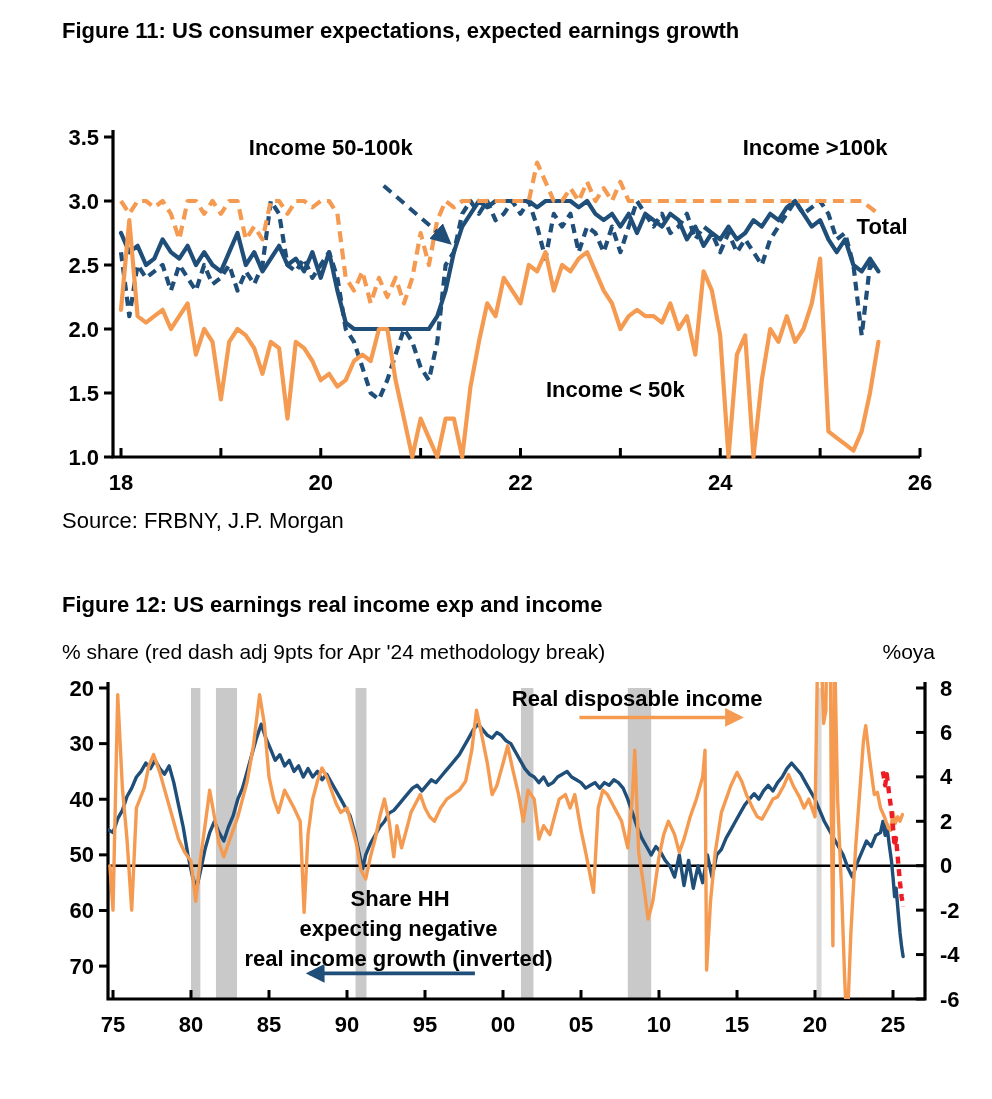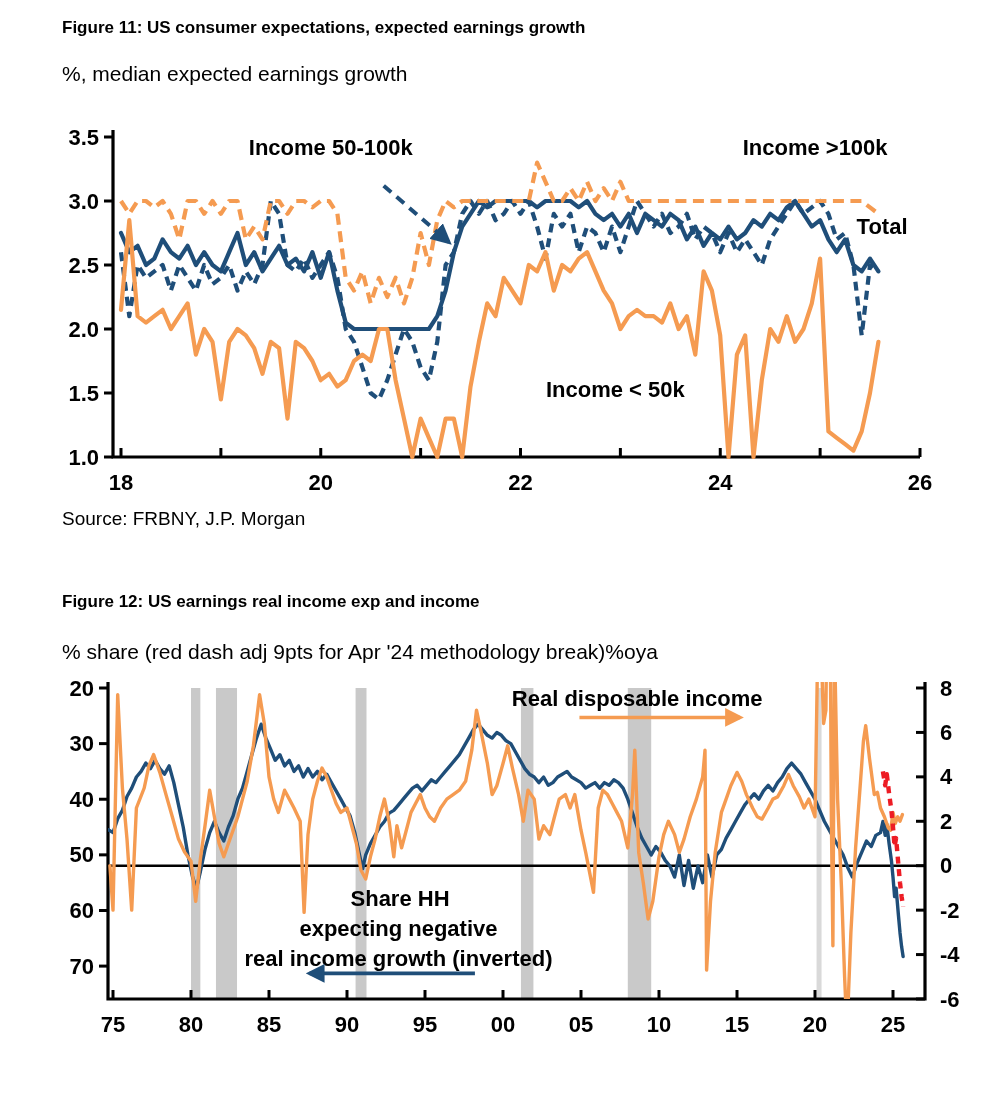--- a/index.html
+++ b/index.html
@@ -1,30 +1,29 @@
 <!DOCTYPE html>
 <html><head>
 <meta charset="utf-8">
 <style>
   html,body{margin:0;padding:0;background:#ffffff;}
   .page{position:relative;width:992px;height:1099px;background:#fff;overflow:hidden;
         font-family:"Liberation Sans",sans-serif;color:#000;}
-  .fig-title{position:absolute;left:62px;width:900px;font-size:17px;font-weight:700;}
+  .fig-title{position:absolute;left:62px;width:900px;font-size:22px;font-weight:700;}
   .fig-subtitle{position:absolute;left:62px;width:880px;font-size:21px;font-weight:400;}
-  .sub2{display:flex;justify-content:flex-start;}
-  .fig-source{position:absolute;left:62px;width:880px;font-size:19px;font-weight:400;}
+  .sub2{display:flex;justify-content:space-between;}
+  .fig-source{position:absolute;left:62px;width:880px;font-size:22px;font-weight:400;}
   svg{position:absolute;left:0;top:0;}
   text{font-family:"Liberation Sans",sans-serif;}
 </style>
 </head>
 <body>
 
 <div class="page">
   <div class="fig-title" style="top:18px">Figure 11: US consumer expectations, expected earnings growth</div>
-  <div class="fig-subtitle" style="top:62px">%, median expected earnings growth</div>
 
   <svg id="charts" width="992" height="1099" viewBox="0 0 992 1099">
       <g>
         <path d="M 113 130 L 113 457 L 920 457" fill="none" stroke="#000" stroke-width="3.2"></path>
         <line x1="104" y1="457" x2="113" y2="457" stroke="#000" stroke-width="3"></line>
         <text x="99" y="457" text-anchor="end" dominant-baseline="central" font-size="22" font-weight="700">1.0</text>
         <line x1="104" y1="393" x2="113" y2="393" stroke="#000" stroke-width="3"></line>
         <text x="99" y="393" text-anchor="end" dominant-baseline="central" font-size="22" font-weight="700">1.5</text>
         <line x1="104" y1="329" x2="113" y2="329" stroke="#000" stroke-width="3"></line>
         <text x="99" y="329" text-anchor="end" dominant-baseline="central" font-size="22" font-weight="700">2.0</text>

